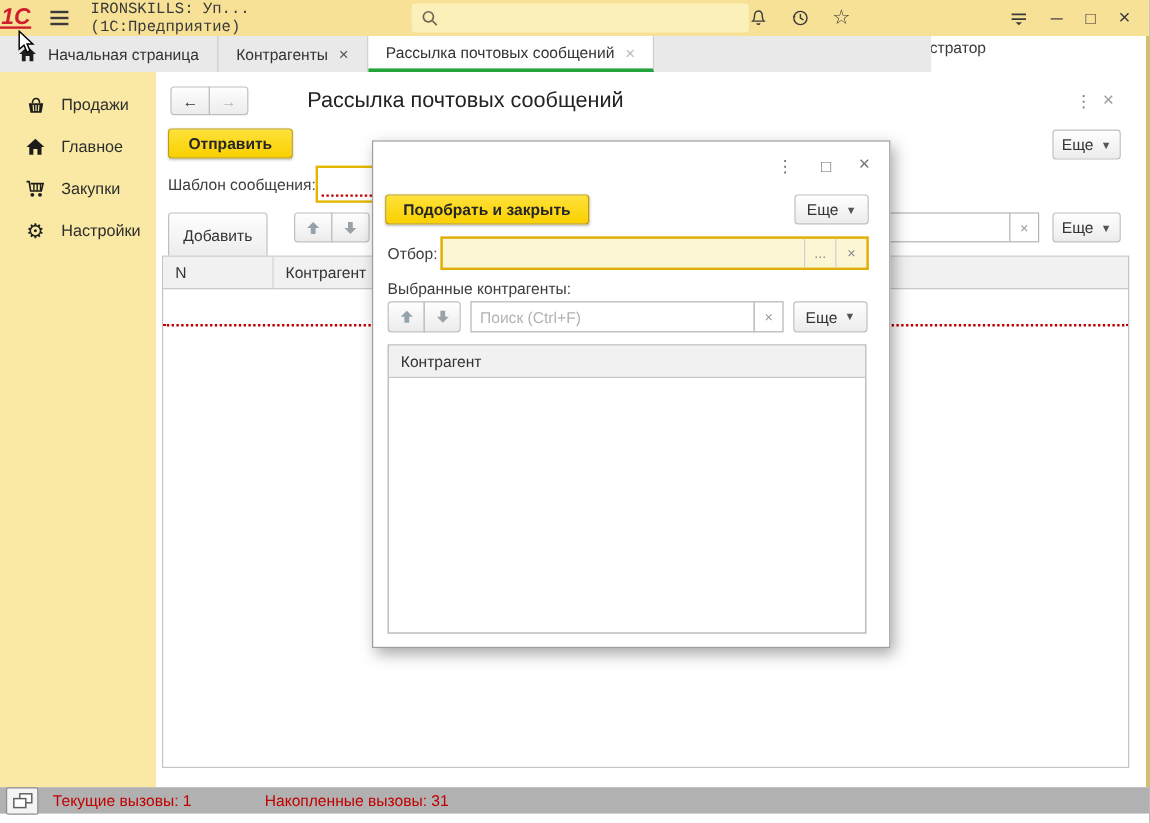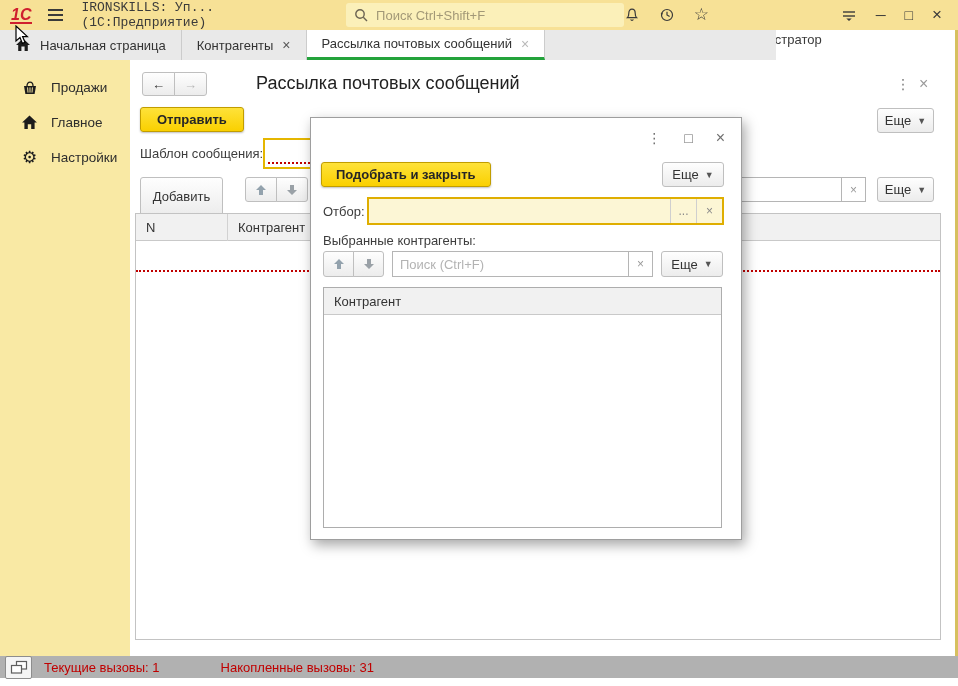--- a/index.html
+++ b/index.html
@@ -3,21 +3,21 @@
 <meta charset="utf-8">
 <style>
   html,body { margin:0; padding:0; background:#888; }
   * { box-sizing:border-box; font-family:"Liberation Sans", sans-serif; }
   .screen { position:relative; width:958px; height:686px; background:#fff; overflow:hidden;
             font-size:13px; color:#333; }
 
   
   .topbar { position:absolute; left:0; top:0; width:958px; height:30px;
             background:#f7e196; display:flex; align-items:center; }
-  .logo { margin-left:10px; font-size:16px; font-weight:bold; font-style:italic;
+  .logo { font-size:19px; font-weight:bold; font-style:italic;
           color:#cf1f2e; border-bottom:2px solid #cf1f2e; line-height:15px; padding:0 1px; }
   .hamburger { margin-left:16px; width:16px; display:flex; flex-direction:column; gap:3px; cursor:pointer; }
   .hamburger i { display:block; height:2px; background:#3a3a3a; }
   .app-title { margin-left:18px; color:#3a3a3a;font-family:Liberation Mono, monospace; }
   .gsearch { margin-left:16px; width:295px; height:24px; background:#fbf0b9; border-radius:3px;
              display:flex; align-items:center; padding:0 8px; gap:6px; }
   .gsearch input { flex:1; background:transparent; border:none; outline:none; font-size:13px; color:#555; }
   .ph-warm::placeholder { color:#a29877; }
   .ph-gray::placeholder { color:#b3b3b3; }
   .top-right { margin-left:auto; display:flex; align-items:center; gap:19px; margin-right:16px; }
@@ -139,21 +139,20 @@
         <i></i>
       </div>
     <div class="app-title">IRONSKILLS: Уп...  (1С:Предприятие)</div>
     <div class="gsearch">
       <span>
         <svg width="14" height="14" viewBox="0 0 14 14">
             <circle cx="6" cy="6" r="4.2" fill="none" stroke="#6b6352" stroke-width="1.4"></circle>
             <line x1="9.3" y1="9.3" x2="13" y2="13" stroke="#6b6352" stroke-width="1.4"></line>
           </svg>
       </span>
-      <input class="ph-warm" placeholder="Поиск Ctrl+Shift+F" style="">
     </div>
     <div class="top-right">
       <span class="ticon">
         <svg width="16" height="16" viewBox="0 0 16 16">
             <path d="M8 2.2 C5.8 2.2 4.8 4 4.8 6.2 C4.8 9.3 3.4 10.6 3.4 10.6 L12.6 10.6 C12.6 10.6 11.2 9.3 11.2 6.2 C11.2 4 10.2 2.2 8 2.2 Z" fill="none" stroke="#3a3a3a" stroke-width="1.2"></path>
             <path d="M6.7 12.4 a1.4 1.4 0 0 0 2.6 0" fill="none" stroke="#3a3a3a" stroke-width="1.2"></path>
           </svg>
       </span>
       <span class="ticon">
         <svg width="16" height="16" viewBox="0 0 16 16">
@@ -209,20 +208,33 @@
       </span>
       <span>Продажи</span>
     </div>
     <div class="side-item">
       <span class="icn">
         <svg width="17" height="17" viewBox="0 0 16 16">
             <path d="M8 1.5 L15 8 H12.8 V14 H9.6 V9.6 H6.4 V14 H3.2 V8 H1 Z" fill="#1c1c1c"></path>
           </svg>
       </span>
       <span>Главное</span>
+    </div>
+    <div class="side-item">
+      <span class="icn">
+        <svg width="17" height="17" viewBox="0 0 16 16">
+            <path d="M1 2.2 H3.1 L4.3 9.6 H12.6 L14 3.8 H4.4" fill="none" stroke="#1c1c1c" stroke-width="1.3"></path>
+            <line x1="6.8" y1="4" x2="6.8" y2="9.4" stroke="#1c1c1c" stroke-width="1.1"></line>
+            <line x1="9.4" y1="4" x2="9.4" y2="9.4" stroke="#1c1c1c" stroke-width="1.1"></line>
+            <line x1="12" y1="4" x2="12" y2="9.4" stroke="#1c1c1c" stroke-width="1.1"></line>
+            <circle cx="5.6" cy="12.6" r="1.5" fill="#1c1c1c"></circle>
+            <circle cx="11.6" cy="12.6" r="1.5" fill="#1c1c1c"></circle>
+          </svg>
+      </span>
+      <span>Закупки</span>
     </div>
     <div class="side-item">
       <span class="icn gear-glyph">⚙</span>
       <span>Настройки</span>
     </div>
   </aside>
 
   <section class="main">
     <div class="nav-group">
       <button class="btn nav-btn first">←</button>

